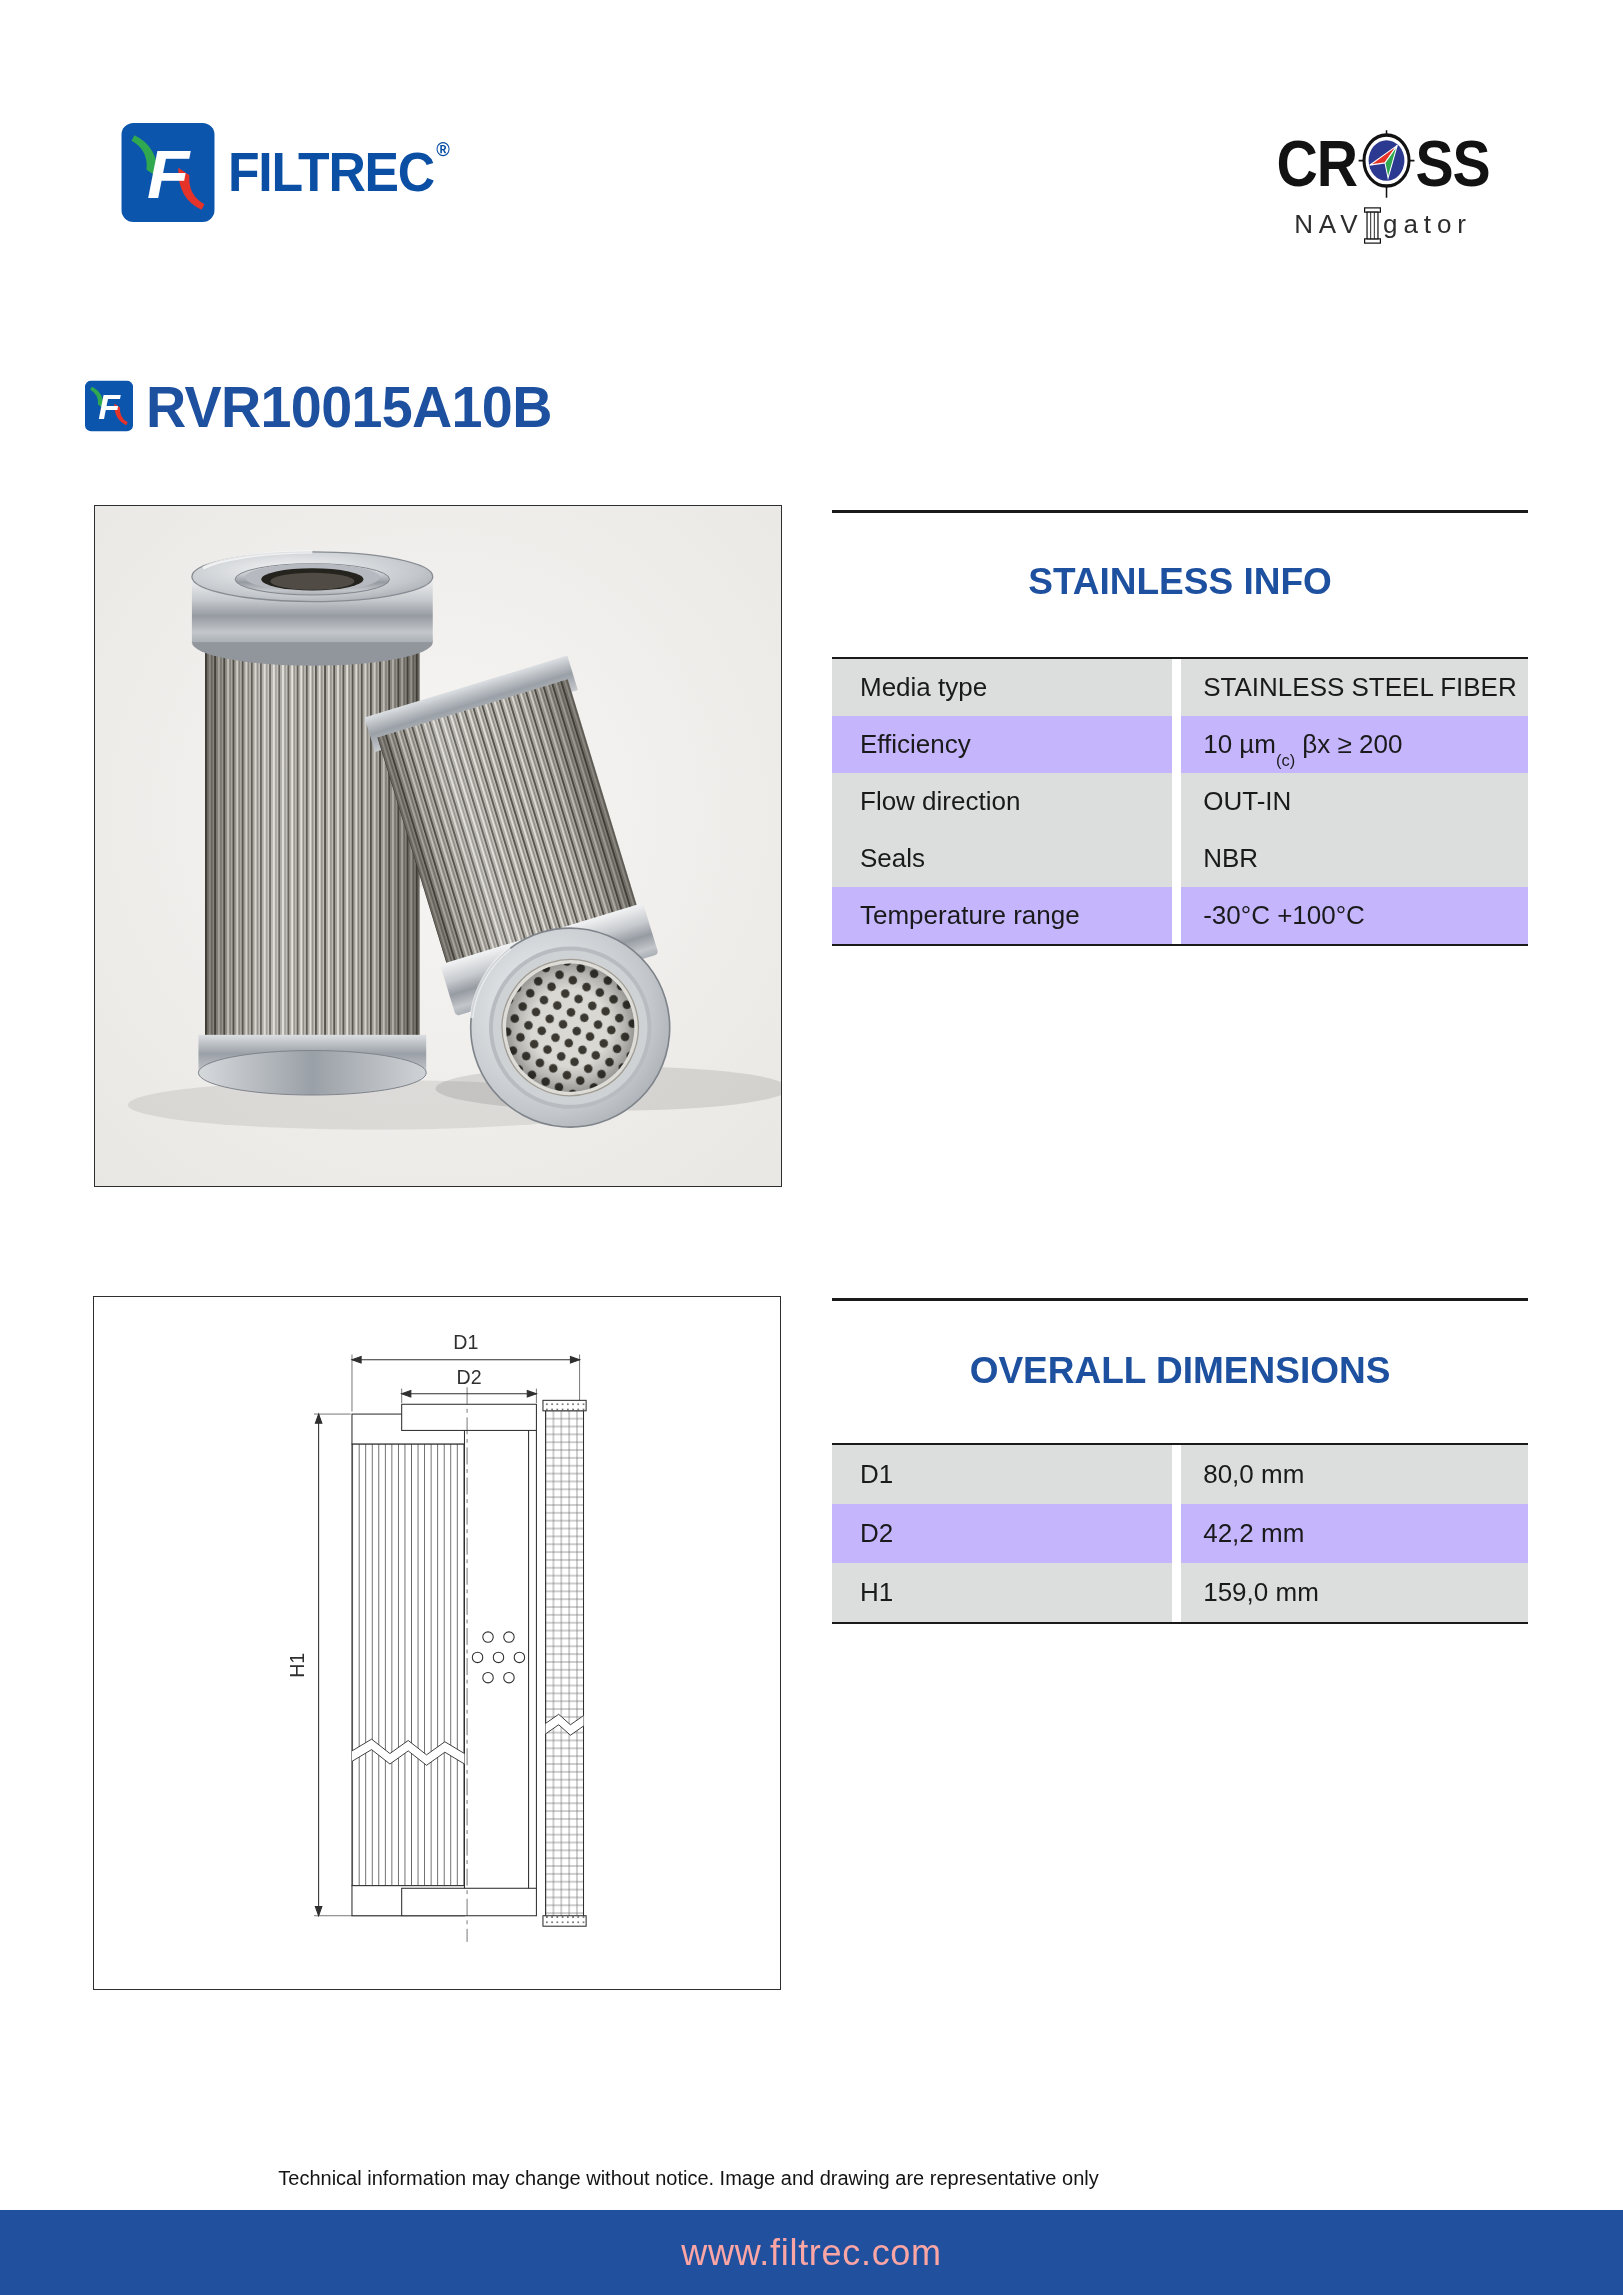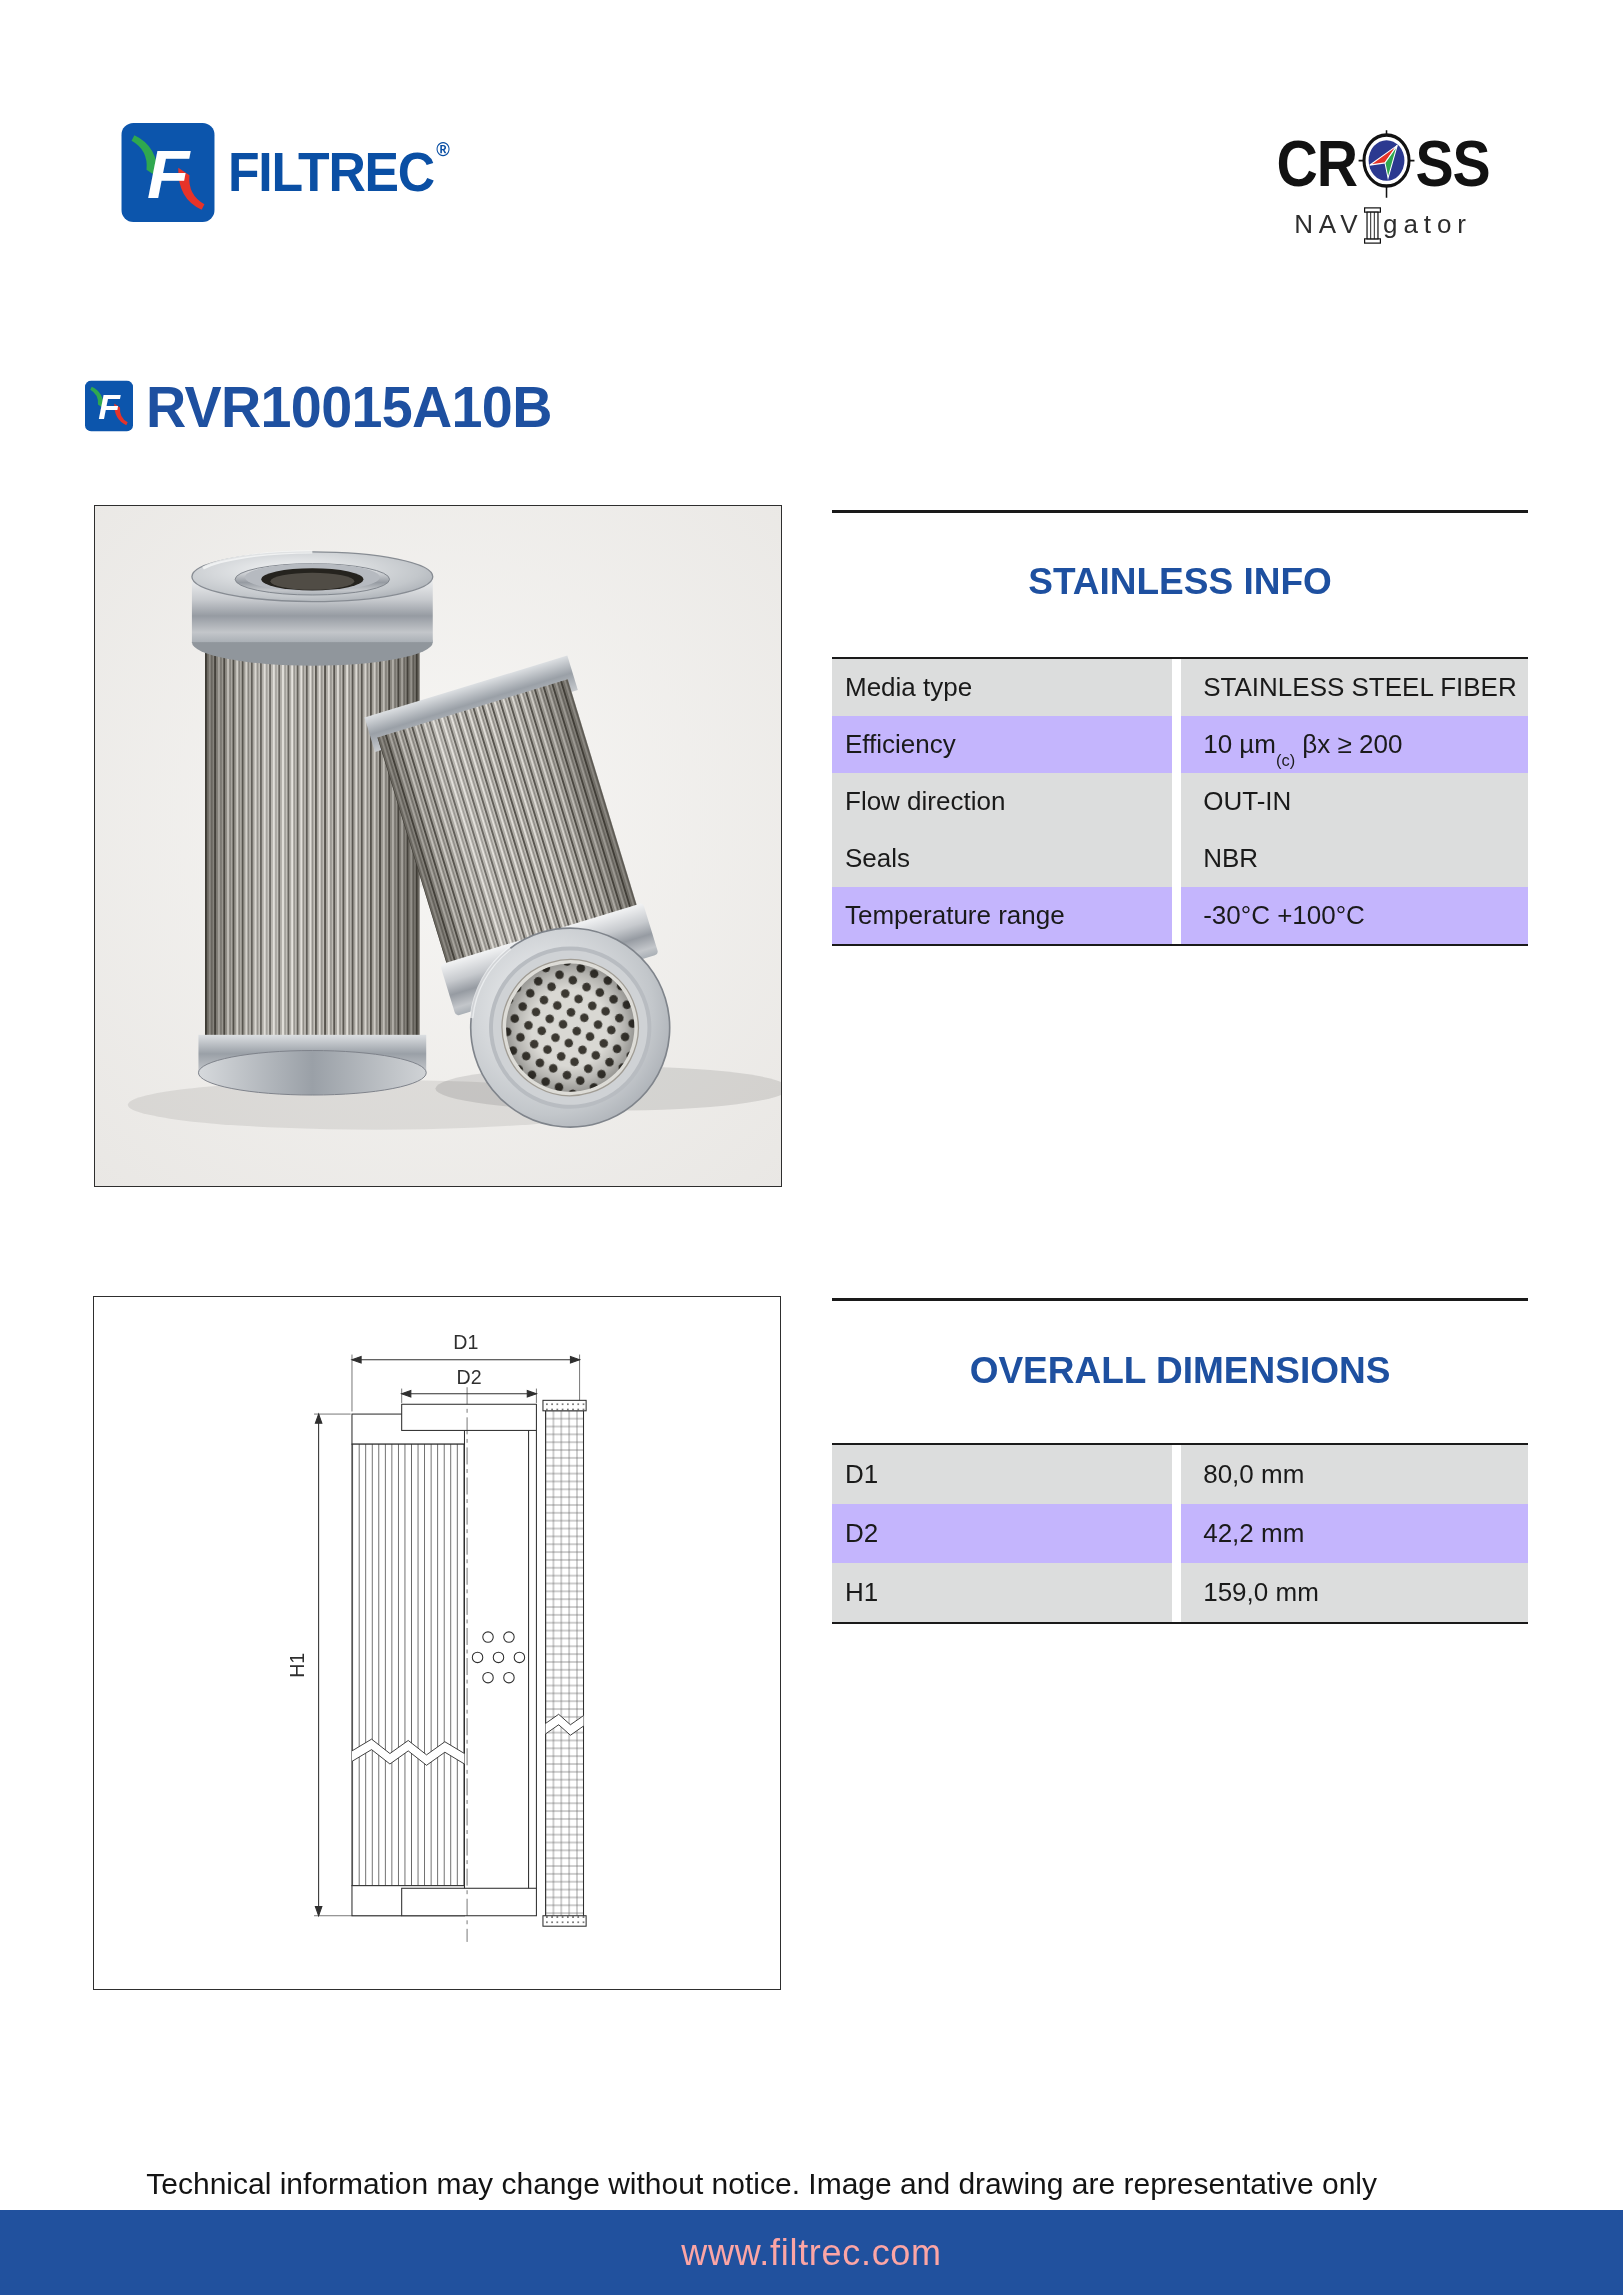--- a/index.html
+++ b/index.html
@@ -34,29 +34,29 @@
   .draw-box{left:93px;top:1296px;width:686px;height:692px;background:#ffffff;}
 
   
   .sec-line{position:absolute;left:832px;width:696px;height:2.6px;background:#1a1a1a;}
   .sec-title{position:absolute;left:832px;width:696px;text-align:center;font-size:37px;font-weight:bold;
              color:#1e50a0;letter-spacing:0;}
   .dtable{position:absolute;left:832px;width:696px;border-top:2.6px solid #1a1a1a;border-bottom:2.6px solid #1a1a1a;}
   .trow{display:flex;}
   .trow .cell{line-height:57px;font-size:26px;white-space:nowrap;overflow:visible;}
   .dim .trow .cell{line-height:59px;}
-  .cell.label{width:340px;padding-left:13px;box-sizing:border-box;}
+  .cell.label{width:340px;padding-left:28px;box-sizing:border-box;}
   .cell.gapcol{width:9.2px;background:#ffffff;}
   .cell.value{flex:1;padding-left:22px;box-sizing:border-box;}
   .trow.gray .label,.trow.gray .value{background:#dcdddd;}
   .trow.white .label,.trow.white .value{background:#c4b5fd;}
   sub.subc{font-size:16.4px;line-height:0;position:relative;top:6.5px;}
 
   
-  .disclaimer{position:absolute;left:0;top:2167px;width:1377px;text-align:right;font-size:30px;color:#141414;}
+  .disclaimer{position:absolute;left:0;top:2167px;width:1377px;text-align:center;font-size:20px;color:#141414;}
   .footer-bar{position:absolute;left:0;top:2210px;width:1623px;height:86px;background:#21519e;}
   .footer-link{display:block;width:100%;text-align:center;line-height:86px;font-size:36px;color:#fca5a5;
                text-decoration:none;letter-spacing:0.7px;}
 
   svg{display:block;}
 </style>
 </head>
 <body>
 
 <div class="page">

